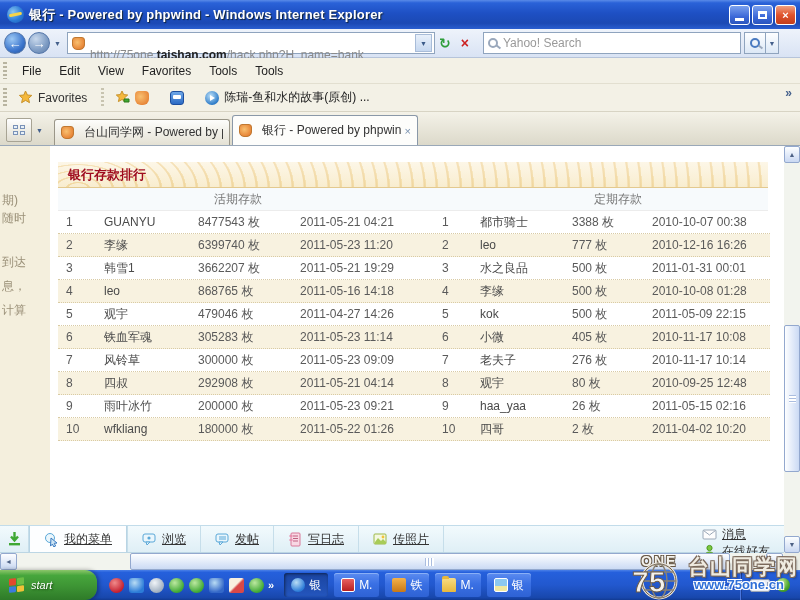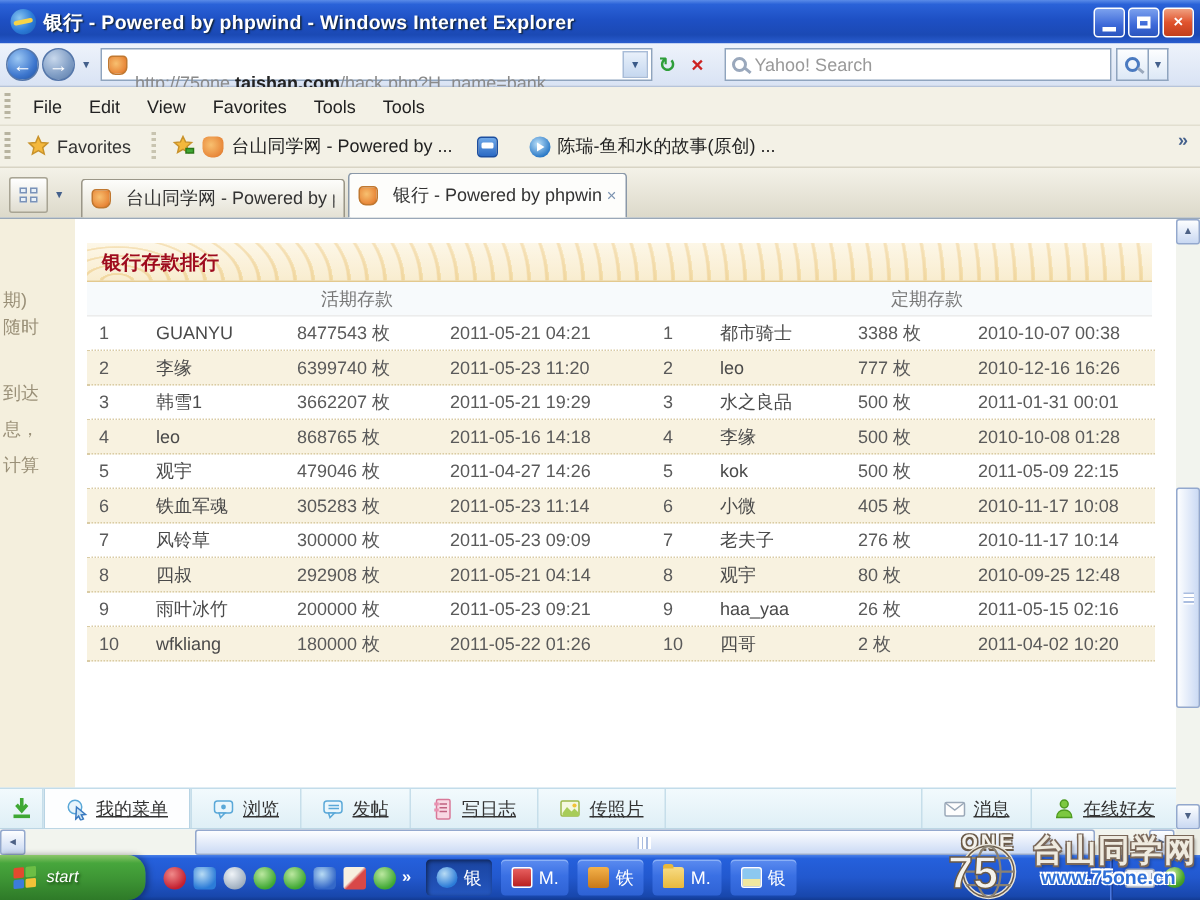--- a/index.html
+++ b/index.html
@@ -123,21 +123,21 @@
   .r-amt { left:514px; } .r-date { left:594px; }
 
   
   .ptoolbar { position:absolute; left:0; top:379px; width:784px; height:28px;
     background:linear-gradient(180deg,#F2FAFD,#DFEFF6); border-top:1px solid #C2DCEA; border-bottom:1px solid #BCD6E4;
     display:flex; align-items:center; font-size:12px; color:#333; }
   .tb-dl { width:28px; display:flex; justify-content:center; align-items:center; }
   .tb-sep { width:1px; height:100%; background:#C6DEEA; }
   .tb-item { display:flex; align-items:center; gap:5px; padding:0 14px; height:100%;text-decoration:underline; }
   .tb-item.sel { background:#FDFEFF; border-left:1px solid #B8D4E4; border-right:1px solid #B8D4E4; }
-  .tb-right { margin-left:auto; display:flex; align-items:flex-end; height:100%; }
+  .tb-right { margin-left:auto; display:flex; align-items:flex-start; height:100%;flex-direction:column; }
   .tb-ic { width:15px; height:15px; flex:none; }
 
   
   .vscroll { position:absolute; right:0; top:0; width:16px; height:407px; background:#F2F4EE; }
   .sb-btn { position:absolute; left:0; width:16px; height:17px;
     background:linear-gradient(180deg,#FDFEFF,#C9D8F2); border:1px solid #93A8CE; border-radius:2px;
     color:#4D6185; font-size:7px; display:flex; align-items:center; justify-content:center; }
   .vthumb { position:absolute; left:0; top:179px; width:16px; height:147px;
     background:linear-gradient(90deg,#FDFEFF,#CBDAF4); border:1px solid #93A8CE; border-radius:2px; }
   .vthumb::after { content:""; position:absolute; left:4px; top:50%; width:7px; height:8px; margin-top:-4px;
@@ -266,21 +266,20 @@
     <div class="vdots"></div>
     <div class="star">
       <svg width="15" height="15" viewBox="0 0 15 15">
           <path d="M7 1l1.7 3.6 4 .4-3 2.7.9 3.9-3.6-2.1-3.6 2.1.9-3.9-3-2.7 4-.4z" fill="#F4B83C" stroke="#C8922A"></path>
           <path d="M9 9h5v3H9z" fill="#3FA834" stroke="#2C7818"></path>
         </svg>
     </div>
     <div id="fav-links" style="display:flex;align-items:center;">
         <div class="fav-link">
           <div class="fav-ico fico-0"></div>
-          <div>台山同学网 - Powered by ...</div>
         </div>
         <div class="fav-link">
           <div class="fav-ico fico-1"></div>
         </div>
         <div class="fav-link">
           <div class="fav-ico fico-2"></div>
           <div>陈瑞-鱼和水的故事(原创) ...</div>
         </div>
       </div>
     <div class="fav-overflow">»</div>

